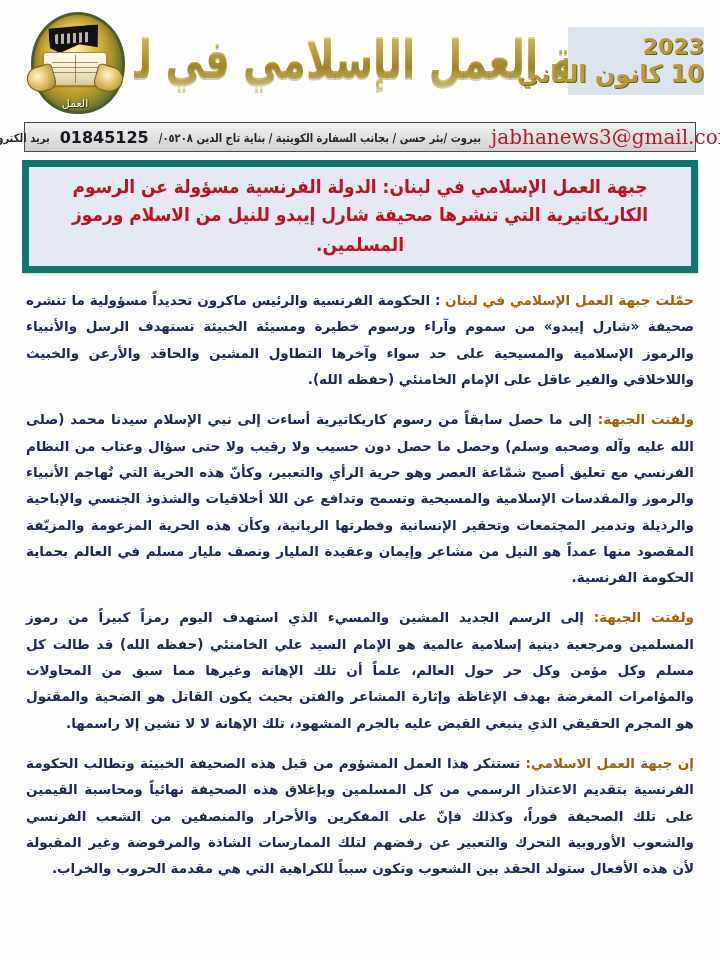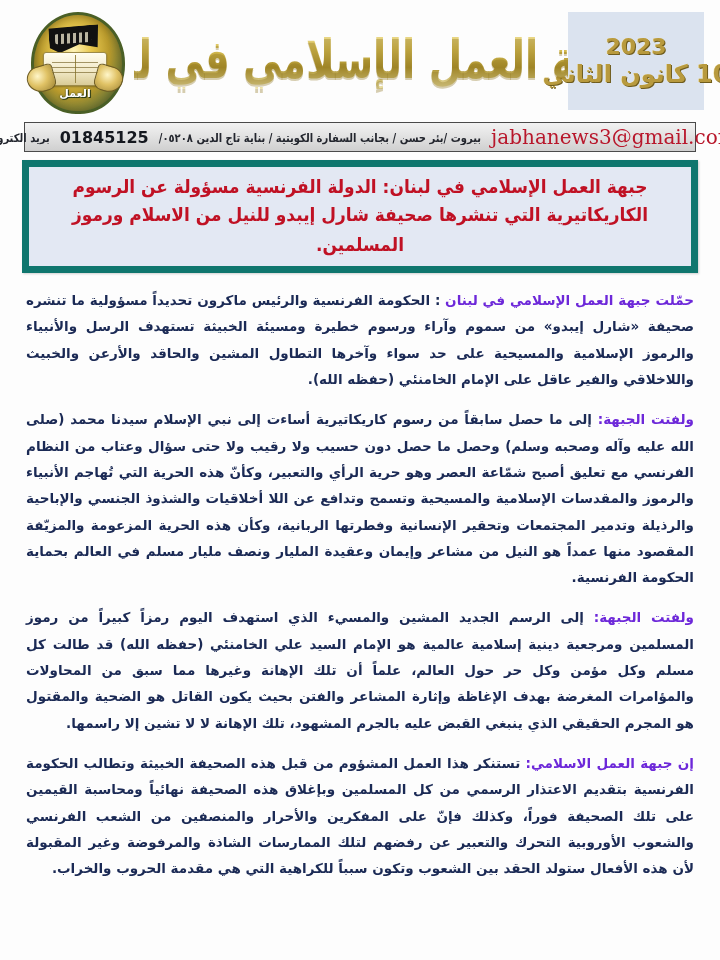--- a/index.html
+++ b/index.html
@@ -106,24 +106,24 @@
     position: absolute;
     top: 56px;
     width: 26px; height: 24px;
     background: radial-gradient(ellipse at 40% 35%, #fff6c9 0%, #e0c265 45%, #9c8234 100%);
     border: 1px solid #6d5b23;
   }
   .emblem-hand-l { left: 2px;  border-radius: 60% 20% 40% 70%; transform: rotate(-16deg); }
   .emblem-hand-r { right: 2px; border-radius: 20% 60% 70% 40%; transform: rotate(16deg); }
   .emblem-caption {
     position: absolute;
-    left: 0; right: 0; bottom: 12px;
+    left: 0; right: 0; bottom: 2px;
     text-align: center;
     font-size: 11px;
-    font-weight: bold;
+    font-weight: normal;
     color: #ffffff;
     text-shadow: 0 0 2px #2c3c18, 1px 1px 0 #2c3c18;
     letter-spacing: 0;
   }
 
   
   .calligraphy-wrap {
     order: 2;
     flex: 1 1 auto;
     display: flex;
@@ -147,25 +147,24 @@
     transform: scaleY(1.32) scaleX(.94);
     letter-spacing: -1px;
     padding: 0 4px;
   }
 
   
   .date-box {
     order: 1;
     flex: 0 0 136px;
     width: 136px;
-    height: 98px;
+    height: 68px;
     background: #dbe3ef;
     display: flex;
     flex-direction: column;
-    align-items: center;
     justify-content: center;
     gap: 2px;
   }
   .date-year, .date-day {
     font-size: 22px;
     font-weight: bold;
     color: #b89a3e;
     text-shadow: 1px 1px 0 #6f5c1d, -0.5px -0.5px 0 #f3e7b4;
     letter-spacing: 0;
     line-height: 1.1;
@@ -239,21 +238,21 @@
     font-size: 13.5px;
     line-height: 1.95;
     color: #1b2a55;
     text-align: justify;
     text-align-last: right;
     margin: 0 0 14px 0;
     font-weight: 600;
   }
   .para:last-child { margin-bottom: 0; }
   .lead {
-    color: #6d28d9;
+    color: #a16207;
     font-weight: bold;
   }
 </style>
 </head>
 <body>
 
 <div class="page">
 
   <div class="masthead">
 

